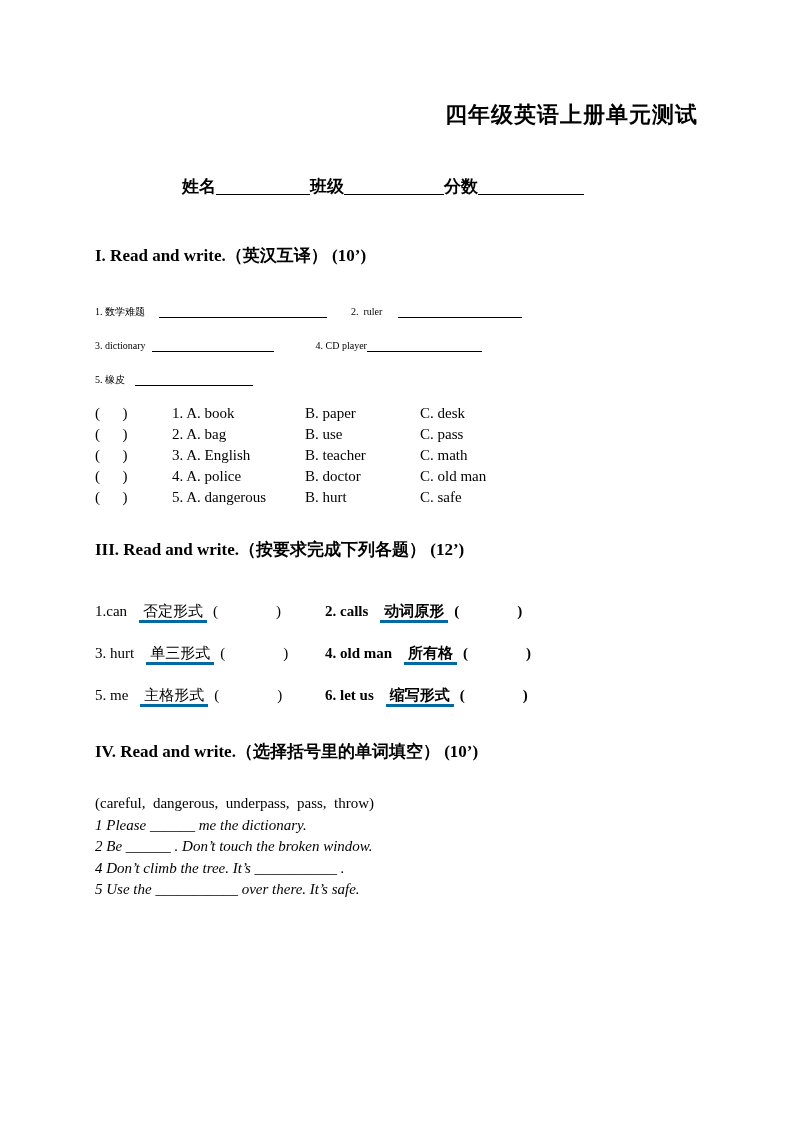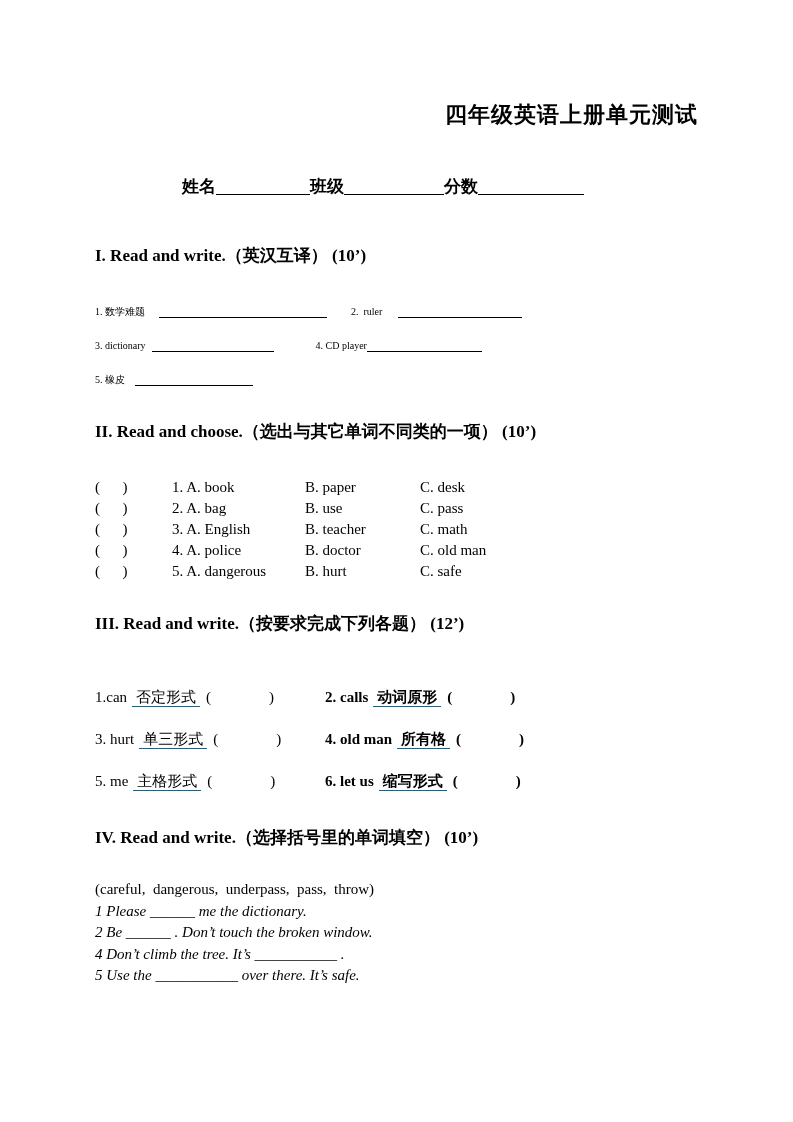--- a/index.html
+++ b/index.html
@@ -66,23 +66,23 @@
   .c-paren { width: 37px; white-space: pre; flex: none; }
   .c-a { width: 133px; flex: none; white-space: pre; margin-left: 40px; }
   .c-b { width: 115px; flex: none; white-space: pre; }
   .c-c { flex: 1; white-space: pre; }
 
   
   .s3-row { display: flex; font-size: 15px; line-height: 21px; margin-bottom: 21px; }
   .s3-col1 { width: 230px; flex: none; white-space: nowrap; }
   .s3-col2 { flex: 1; white-space: nowrap; font-weight: bold; }
   .term {
-    border-bottom: 1px solid #0369a1;
+    border-bottom: 3px solid #0369a1;
     padding: 0 4px 1px 4px;
-    margin-left: 5px;
+    margin-left: 12px;
   }
   .popen { margin-left: 6px; }
   .paren-gap { display: inline-block; width: 58px; }
 
   
   .s4-line { font-size: 15px; line-height: 21.5px; white-space: pre-wrap; font-style: italic; }
   .word-bank { font-size: 15px; line-height: 21.5px; white-space: pre-wrap; }
 </style>
 </head>
 <body>
@@ -100,21 +100,20 @@
   <div class="s1-row">
     <span class="t">1. 数学难题</span><span class="blank" style="width:168px;margin-left:14px"></span><span class="t" style="margin-left:24px">2.  ruler</span><span class="blank" style="width:124px;margin-left:16px"></span>
   </div>
   <div class="s1-row">
     <span class="t">3. dictionary</span><span class="blank" style="width:122px;margin-left:6px"></span><span class="t" style="margin-left:42px">4. CD player</span><span class="blank" style="width:115px"></span>
   </div>
   <div class="s1-row">
     <span class="t">5. 橡皮</span><span class="blank" style="width:118px;margin-left:10px"></span>
   </div>
 
-  <div class="sec-heading">II. Read and choose.（选出与其它单词不同类的一项） (10’)</div>
 
   <div class="s2-row">
     <span class="c-paren">(      )</span>
     <span class="c-a">1. A. book</span>
     <span class="c-b">B. paper</span>
     <span class="c-c">C. desk</span>
   </div>
   <div class="s2-row">
     <span class="c-paren">(      )</span>
     <span class="c-a">2. A. bag</span>
@@ -133,21 +132,21 @@
     <span class="c-b">B. doctor</span>
     <span class="c-c">C. old man</span>
   </div>
   <div class="s2-row">
     <span class="c-paren">(      )</span>
     <span class="c-a">5. A. dangerous</span>
     <span class="c-b">B. hurt</span>
     <span class="c-c">C. safe</span>
   </div>
 
-  <div class="sec-heading" style="margin-bottom:52px">III. Read and write.（按要求完成下列各题） (12’)</div>
+  <div class="sec-heading" style="margin-bottom:40px">III. Read and write.（按要求完成下列各题） (12’)</div>
 
   <div class="s3-row">
     <span class="s3-col1">
       <span class="t">1.can</span><span class="term">否定形式</span><span class="popen">(</span><span class="paren-gap"></span><span>)</span>
     </span>
     <span class="s3-col2">
       <span class="t">2. calls</span><span class="term">动词原形</span><span class="popen">(</span><span class="paren-gap"></span><span>)</span>
     </span>
   </div>
   <div class="s3-row">

